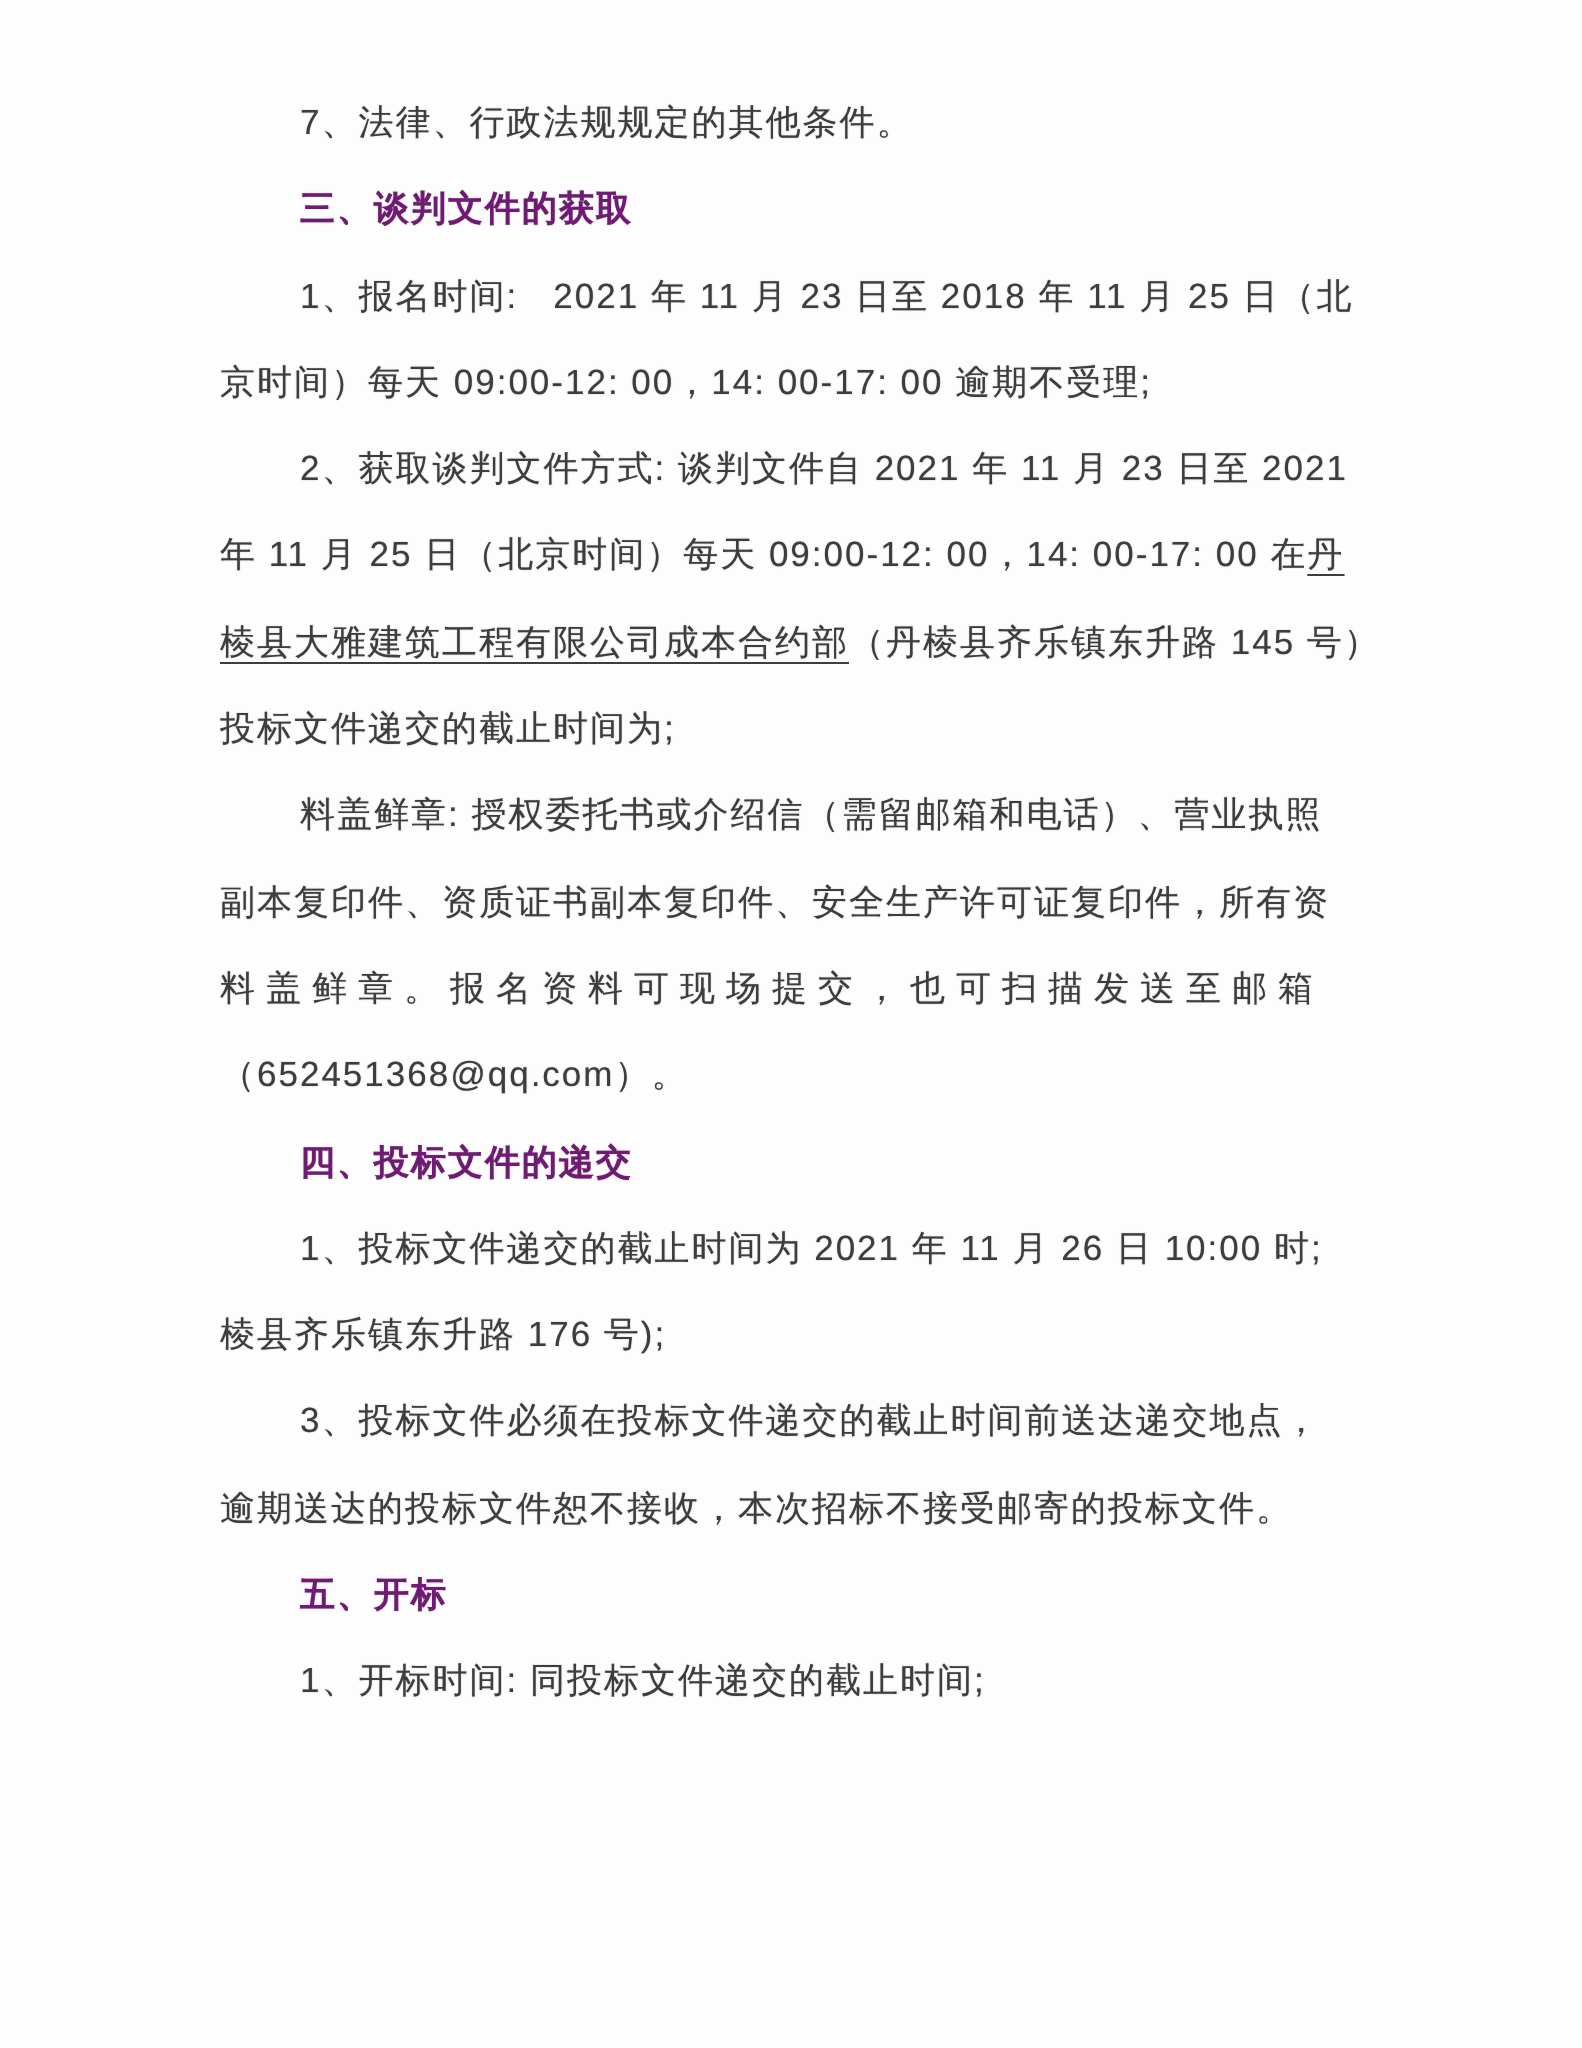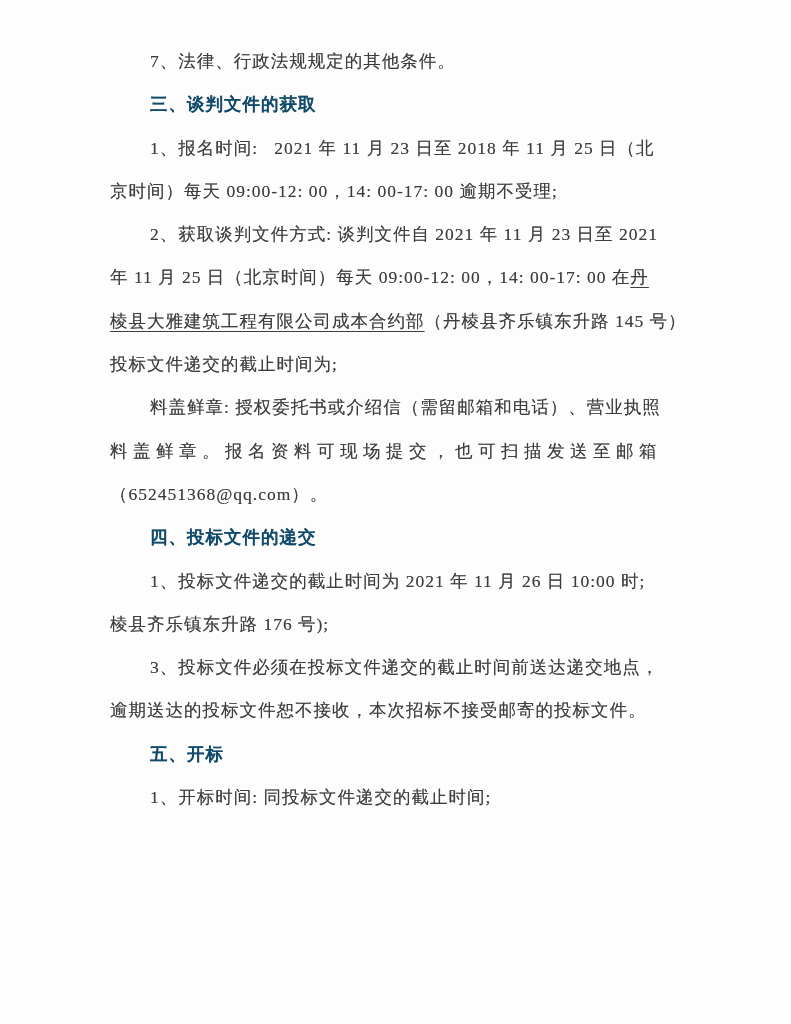--- a/index.html
+++ b/index.html
@@ -6,21 +6,21 @@
     margin: 0;
     padding: 0;
     background: #fdfdfd;
   }
   .page {
     position: relative;
     width: 791px;
     height: 1024px;
     background: #fdfdfd;
     overflow: hidden;
-    font-family: Liberation Serif, serif;
+    font-family: Liberation Sans, sans-serif;
   }
   .content {
     position: absolute;
     top: 40px;
     left: 110px;
     width: 578px;
     color: #3d3d3d;
   }
   .line {
     font-size: 17.5px;
@@ -28,21 +28,21 @@
     height: 43.3px;
     letter-spacing: 1px;
     white-space: pre;
     text-shadow: 0 0 0.6px rgba(70,70,70,0.55);
   }
   .indent {
     padding-left: 40px;
   }
   .heading {
     font-weight: bold;
-    color: #0c4a6e;
+    color: #701a75;
   }
   .spread {
     letter-spacing: 5.5px;
   }
   .last {
     margin-top: 9px;
   }
   .u {
     text-decoration: underline;
     text-underline-offset: 4px;
@@ -61,20 +61,21 @@
 
     <div class="line indent">1、报名时间:   2021 年 11 月 23 日至 2018 年 11 月 25 日（北</div>
     <div class="line">京时间）每天 09:00-12: 00，14: 00-17: 00 逾期不受理;</div>
 
     <div class="line indent">2、获取谈判文件方式: 谈判文件自 2021 年 11 月 23 日至 2021</div>
     <div class="line"><span>年 11 月 25 日（北京时间）每天 09:00-12: 00，14: 00-17: 00 在</span><span class="u">丹</span></div>
     <div class="line"><span class="u">棱县大雅建筑工程有限公司成本合约部</span><span>（丹棱县齐乐镇东升路 145 号）</span></div>
     <div class="line">投标文件递交的截止时间为;</div>
 
     <div class="line indent">料盖鲜章: 授权委托书或介绍信（需留邮箱和电话）、营业执照</div>
+    <div class="line">副本复印件、资质证书副本复印件、安全生产许可证复印件，所有资</div>
     <div class="line spread">料盖鲜章。报名资料可现场提交，也可扫描发送至邮箱</div>
     <div class="line">（652451368@qq.com）。</div>
 
     <div class="line indent heading">四、投标文件的递交</div>
 
     <div class="line indent">1、投标文件递交的截止时间为 2021 年 11 月 26 日 10:00 时;</div>
     <div class="line">棱县齐乐镇东升路 176 号);</div>
     <div class="line indent">3、投标文件必须在投标文件递交的截止时间前送达递交地点，</div>
     <div class="line">逾期送达的投标文件恕不接收，本次招标不接受邮寄的投标文件。</div>
 

